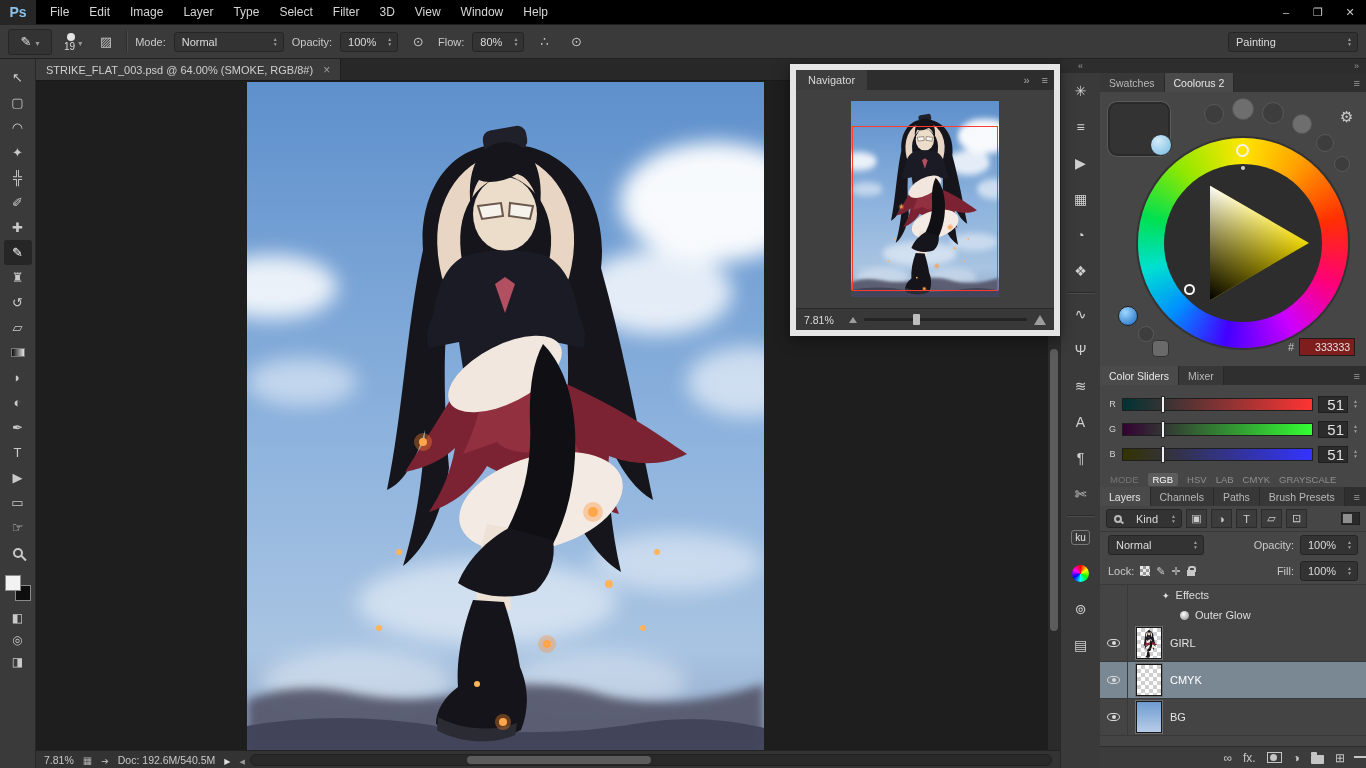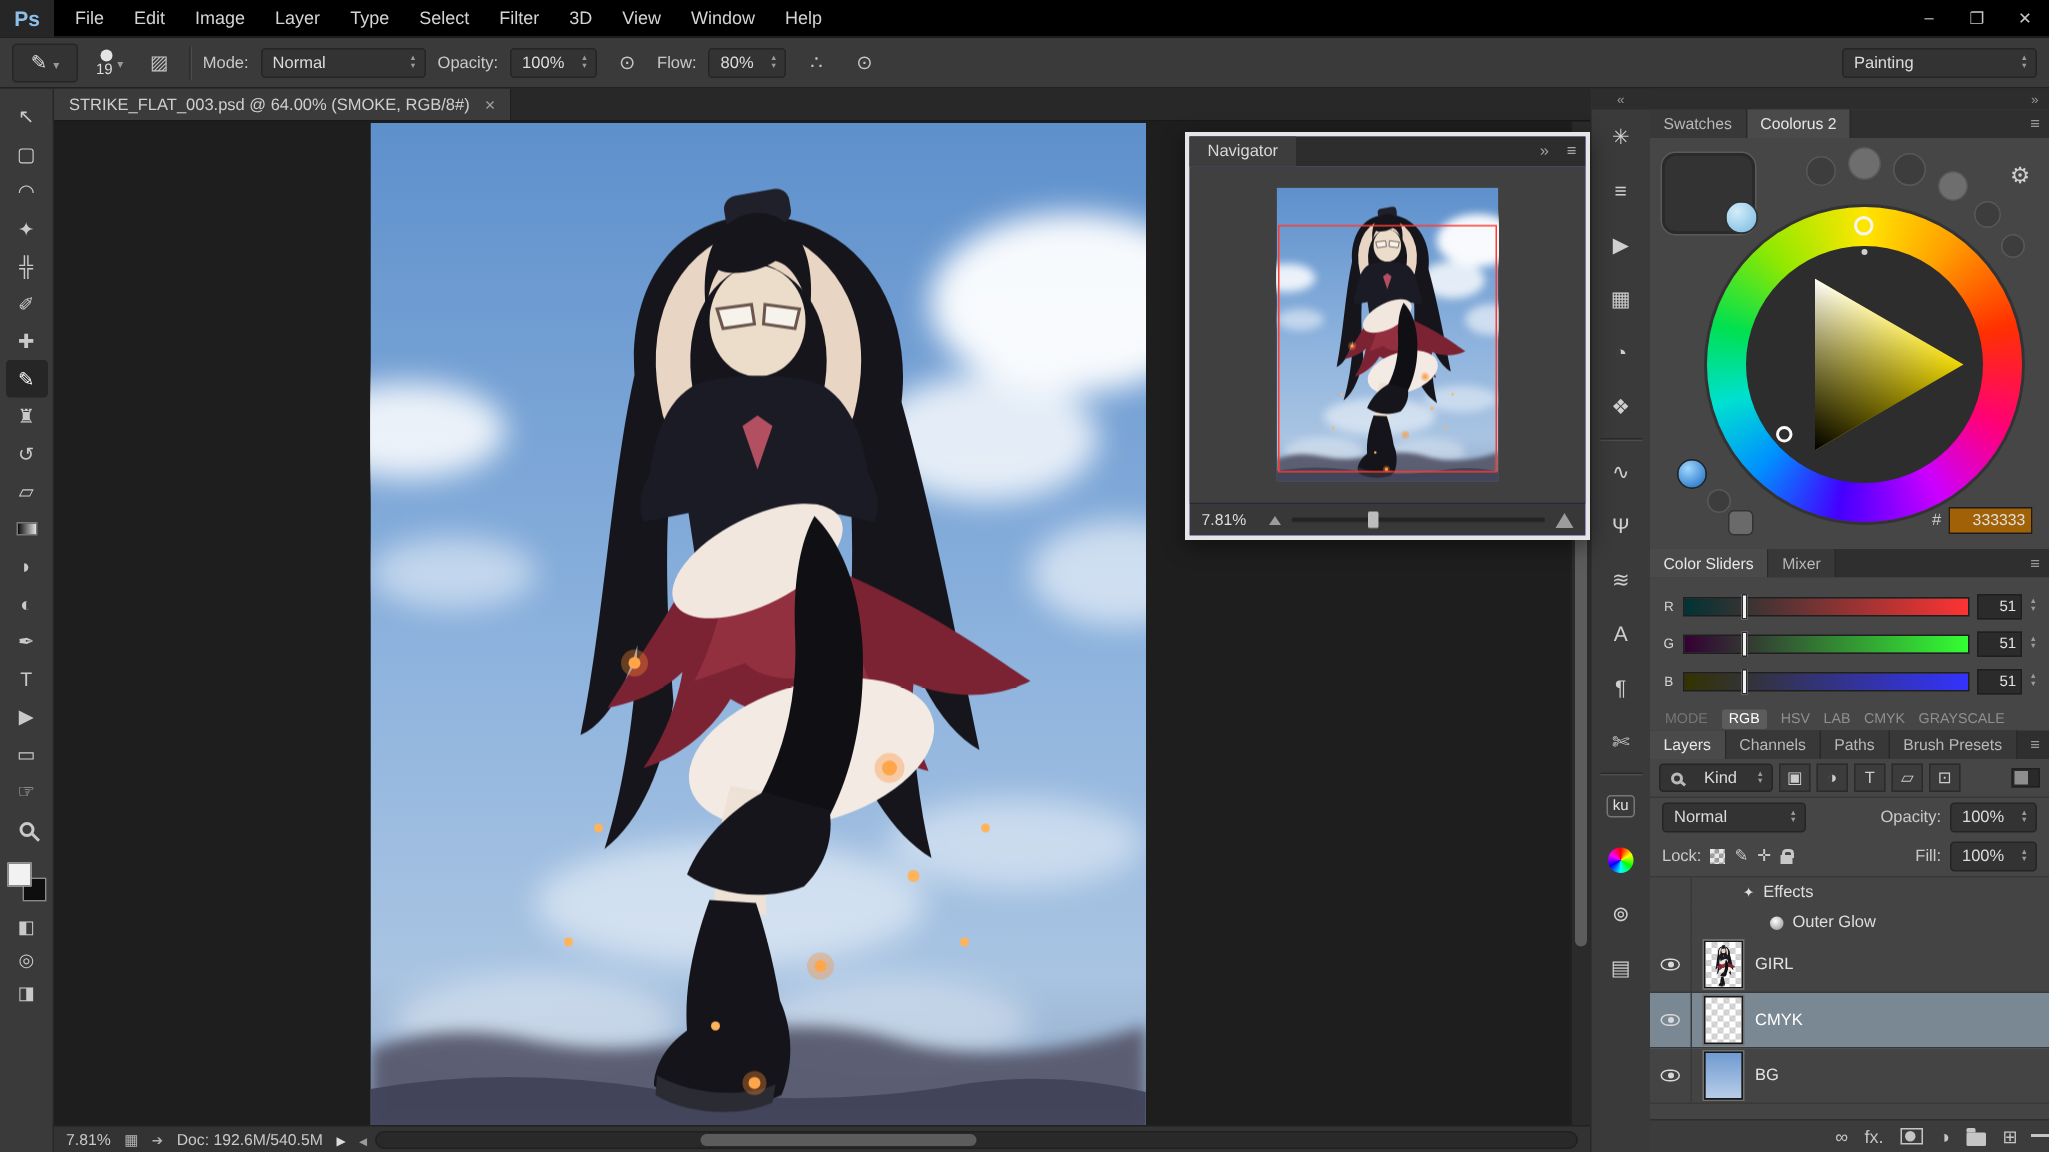--- a/index.html
+++ b/index.html
@@ -56,21 +56,21 @@
   .statusbar{position:absolute;left:0;right:0;bottom:0;height:18px;background:#333;border-top:1px solid #222;display:flex;align-items:center;gap:9px;padding:0 8px;font-size:10.5px;color:#c9c9c9}
   .ic-grid::before{content:"▦";font-size:10px;color:#b2b2b2}
   .ic-out::before{content:"➔";font-size:9px;color:#b2b2b2}
   .st-expand::before{content:"▶";font-size:8px;color:#ddd}
   .hscroll{flex:1;display:flex;align-items:center;gap:5px;height:100%}
   .harrow::before{content:"◀";font-size:7px;color:#9a9a9a}
   .htrack{flex:1;height:12px;background:#292929;border:1px solid #202020;border-radius:6px;position:relative}
   .hthumb{position:absolute;left:27%;width:23%;top:1px;bottom:1px;background:#5c5c5c;border-radius:5px}
 
   
-  .navigator{position:absolute;left:790px;top:88px;width:270px;height:272px;background:#8b5cf6;border:3px solid #e5e5e5;box-shadow:0 4px 14px rgba(0,0,0,.45);z-index:15}
+  .navigator{position:absolute;left:790px;top:64px;width:270px;height:272px;background:#8b5cf6;border:6px solid #e5e5e5;box-shadow:0 4px 14px rgba(0,0,0,.45);z-index:15}
   .nav-header{height:20px;background:#2d2d2d;display:flex;align-items:stretch}
   .nav-tab{display:flex;align-items:center;padding:0 12px;background:#3d3d3d;color:#d8d8d8;font-size:11px}
   .nav-sp{flex:1}
   .nav-collapse,.nav-menu{display:flex;align-items:center;padding:0 6px;color:#a5a5a5;font-size:11px}
   .nav-collapse::before{content:"»"}
   .nav-menu::before{content:"≡"}
   .nav-body{position:absolute;top:20px;left:0;right:0;bottom:22px;display:flex;align-items:center;justify-content:center;background:#404040}
   .nav-thumb{position:relative;width:148px;height:196px}
   .nav-thumb svg{display:block;width:148px;height:196px}
   .nav-viewbox{position:absolute;left:1px;right:1px;top:25px;bottom:6px;border:1px solid #ff3b30}
@@ -104,40 +104,40 @@
   .color-area{height:274px;position:relative;flex:none;background:#464646}
   .fg-swatch{position:absolute;left:8px;top:10px;width:62px;height:54px;border-radius:9px;background:#333333;border:2px solid #2a2a2a;box-shadow:0 0 0 1px #5a5a5a}
   .blue-dot{position:absolute;left:50px;top:42px;width:22px;height:22px;border-radius:50%;background:radial-gradient(circle at 35% 30%,#d4ecf9,#74b9e0);border:1px solid #2f2f2f}
   .sat{position:absolute;border-radius:50%;background:#3d3d3d;border:1px solid #585858}
   .sat.light{background:#6e6e6e}
   .gear{position:absolute;left:240px;top:16px;font-size:15px;color:#cfcfcf}
   .sphere{position:absolute;left:18px;top:214px;width:20px;height:20px;border-radius:50%;background:radial-gradient(circle at 35% 30%,#9fd8ff,#1565c0);border:1px solid #222}
   .rsq{position:absolute;left:52px;top:248px;width:17px;height:17px;border-radius:4px;background:#6a6a6a;border:1px solid #333}
   .hexwrap{position:absolute;left:188px;top:246px;display:flex;align-items:center;gap:5px}
   .hexlabel{color:#c9c9c9;font-size:11px}
-  .hexfield{width:56px;height:18px;background:#a16207;border:1px solid #1c1c1c;color:#e0e0e0;font-size:10.5px;display:flex;align-items:center;justify-content:flex-end;padding-right:4px}
+  .hexfield{width:56px;height:18px;background:#7f1d1d;border:1px solid #1c1c1c;color:#e0e0e0;font-size:10.5px;display:flex;align-items:center;justify-content:flex-end;padding-right:4px}
   .wheel{position:absolute;left:38px;top:46px;width:210px;height:210px;border-radius:50%;
     background:conic-gradient(from 0deg,#ffe600,#ffa000 35deg,#ff3000 75deg,#ff0078 115deg,#cc00ff 150deg,#4400ff 190deg,#0090ff 225deg,#00e0d0 255deg,#00e050 285deg,#90e800 320deg,#ffe600 360deg);
     box-shadow:0 0 0 2px #333}
   .wheel-inner{position:absolute;inset:26px;border-radius:50%;background:#2d2d2d}
   .tri-svg{position:absolute;left:27px;top:27px;width:156px;height:156px}
   .hue-mark{position:absolute;left:98px;top:6px;width:13px;height:13px;border:2px solid #f4f4f4;border-radius:50%}
   .hue-dot{position:absolute;left:103px;top:28px;width:4px;height:4px;background:#cfcfcf;border-radius:50%}
   .tri-mark{position:absolute;left:46px;top:146px;width:11px;height:11px;border:2px solid #fafafa;border-radius:50%}
 
   
   .sliders-body{height:86px;flex:none;background:#464646;padding:8px 8px 0}
   .slider-row{display:flex;align-items:center;gap:5px;height:22px;margin-bottom:3px}
   .ch-label{width:9px;font-size:9px;color:#d2d2d2;text-align:center}
   .slider-bar{flex:1;height:13px;border:1px solid #1f1f1f;position:relative}
   .slider-bar.r{background:linear-gradient(to right,rgb(0,51,51),rgb(255,51,51))}
   .slider-bar.g{background:linear-gradient(to right,rgb(51,0,51),rgb(51,255,51))}
   .slider-bar.b{background:linear-gradient(to right,rgb(51,51,0),rgb(51,51,255))}
   .slider-thumb{position:absolute;left:20%;top:-3px;width:4px;height:17px;background:#f2f2f2;border:1px solid #2a2a2a}
-  .ch-val{width:30px;height:17px;background:#2b2b2b;border:1px solid #1f1f1f;color:#e2e2e2;font-size:10px;display:flex;align-items:center;justify-content:flex-end;padding-right:3px}
+  .ch-val{width:30px;height:17px;background:#2b2b2b;border:1px solid #1f1f1f;color:#e2e2e2;font-size:15px;display:flex;align-items:center;justify-content:flex-end;padding-right:3px}
   .mode-row{display:flex;gap:9px;align-items:center;font-size:9.5px;color:#8f8f8f;padding:0 10px;height:16px;flex:none;background:#464646}
   .mode-label{color:#767676}
   .mode-item{cursor:pointer}
   .mode-item.active{color:#fff;background:#5c5c5c;padding:1px 5px;border-radius:2px}
 
   
   .kind-row{height:26px;background:#464646;display:flex;align-items:center;gap:4px;padding:0 6px;flex:none;border-bottom:1px solid #393939}
   .kind-sel{width:76px;height:19px}
   .mini-mag{width:8px;height:8px;border:2px solid #b9b9b9;border-radius:50%;position:relative;margin-right:1px;flex:none}
   .mini-mag::after{content:"";position:absolute;width:5px;height:2px;background:#b9b9b9;right:-4px;bottom:-2px;transform:rotate(40deg)}

